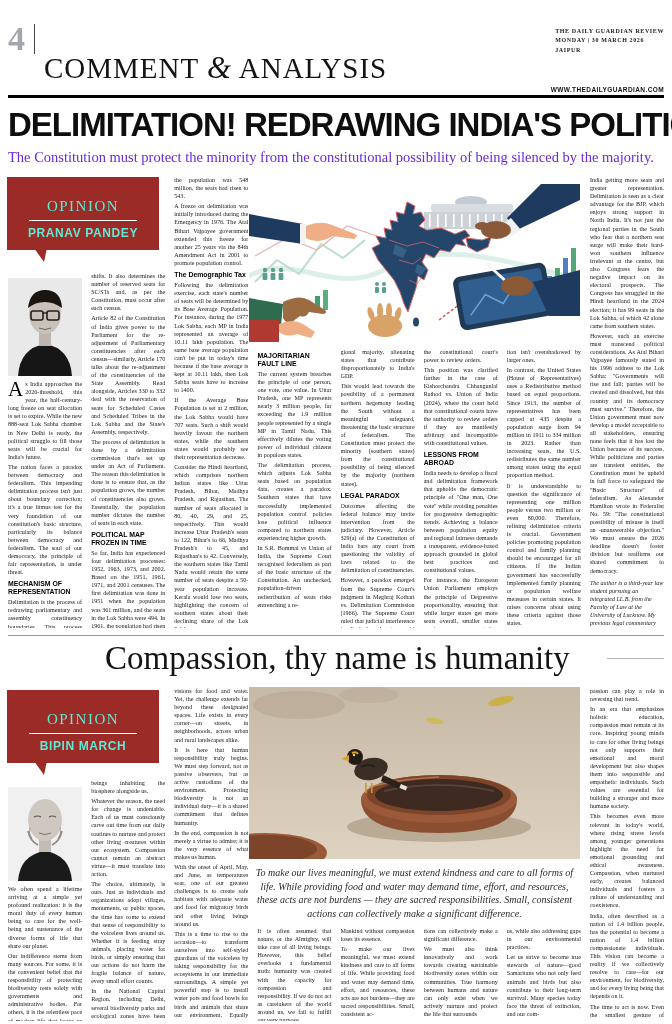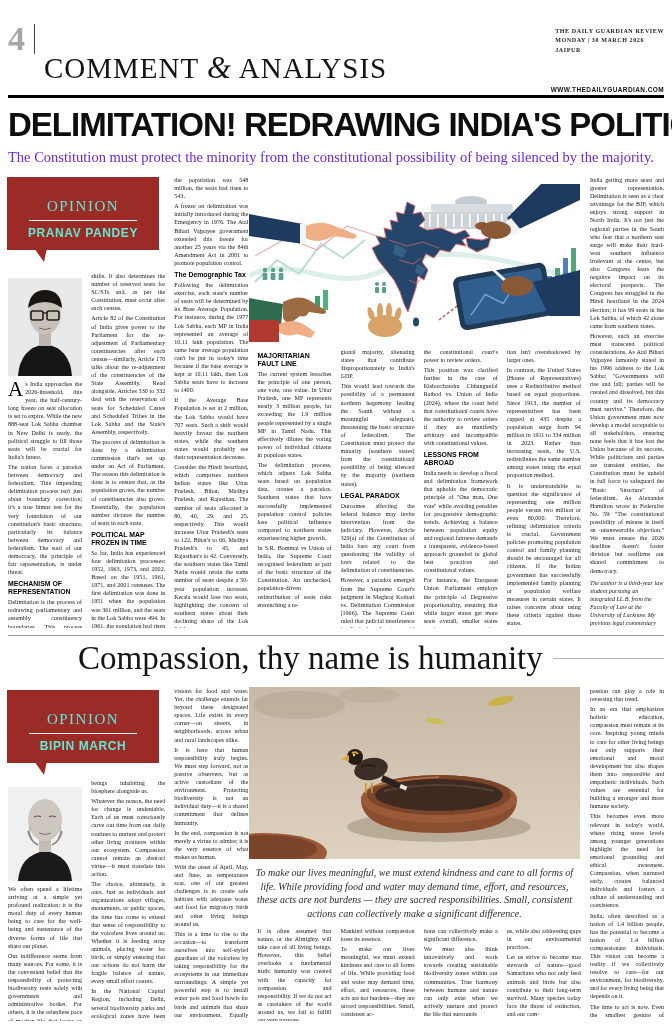--- a/index.html
+++ b/index.html
@@ -45,21 +45,21 @@
   .obox::after{ content:""; position:absolute; left:26px; bottom:-13px; width:0; height:0;
       border-left:10px solid transparent; border-right:3px solid transparent; border-top:14px solid var(--red); }
   .olabel{ font-size:15px; letter-spacing:1.5px; }
   .oline{ width:78%; height:1px; background:#fff; margin:5px auto 5px; }
   .oauthor{ font-family:"Liberation Sans",sans-serif; font-weight:bold; font-size:12px; letter-spacing:.6px; }
   .aphoto{ position:absolute; left:0; width:74px; z-index:2; }
   .aphoto svg{ display:block; }
 
   
   .artdivider{ height:1px; background:#9a9a9a; margin:7px 8px 0; }
-  .a2head{ display:flex; align-items:center; margin:4px 8px 0; }
+  .a2head{ display:flex; align-items:center; margin:4px 8px 0;gap:27px; }
   .a2head .sp{ width:70px; }
   .a2head .t{ font-size:33px; color:#141414; white-space:nowrap; padding:0 10px 0 0; }
   .a2head .rule{ flex:1; height:1px; background:#b5b5b5; }
 
   
   .a1-illo{ position:absolute; left:241px; top:8px; width:331px; height:158px; z-index:1; }
   .a2-photo{ position:absolute; left:241px; top:0; width:331px; height:172px; z-index:1; }
   .a2-caption{ position:absolute; left:241px; top:179px; width:331px; z-index:1;
       font-style:italic; font-size:10px; line-height:13.5px; text-align:center; color:#2a2a2a; }
 

